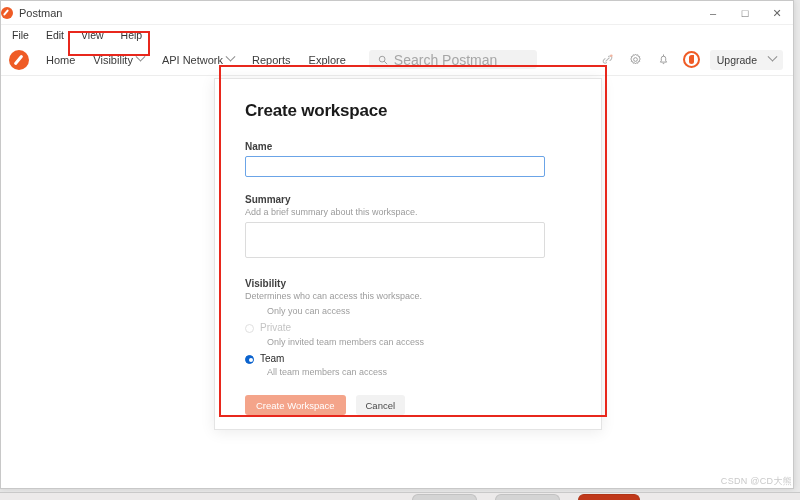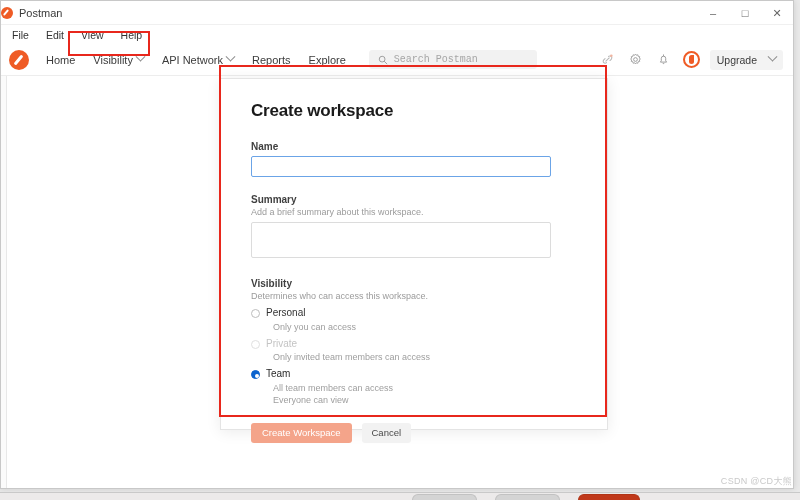--- a/index.html
+++ b/index.html
@@ -169,22 +169,22 @@
     display: flex;
     align-items: center;
     padding: 0 8px;
     gap: 6px;
   }
   #search-box svg { flex: none; }
   #search-input {
     border: none;
     outline: none;
     background: transparent;
-    font-family: Liberation Mono, monospace;
-    font-size: 10px;
+    font-family: Liberation Sans, sans-serif;
+    font-size: 14px;
     color: #5a5a5a;
     width: 100%;
   }
   #search-input::placeholder { color: #a6a6a6; }
 
   
   .nav-right {
     margin-left: auto;
     display: flex;
     align-items: center;
@@ -223,20 +223,21 @@
     font-size: 10.5px;
     color: #3b3b3b;
   }
 
   
   #content-area {
     position: relative;
     height: calc(489px - 24px - 19px - 32px);
     background: #ffffff;
     display: flex;
+    flex-direction: column;
   }
   #left-rail {
     width: 6px;
     background: #fbfbfb;
     border-right: 1px solid #e8e8e8;
     flex: none;
   }
   #canvas { flex: 1; position: relative; background: #fff; }
 
   
@@ -504,45 +505,38 @@
             <div class="summary-block">
               <div class="field-label">Summary</div>
               <div class="field-hint">Add a brief summary about this workspace.</div>
               <textarea id="summary-input" placeholder="" style=""></textarea>
             </div>
 
             <div class="visibility-block">
               <div class="field-label">Visibility</div>
               <div class="field-hint">Determines who can access this workspace.</div>
 
-              <div class="radio-row">
-                <span class="radio-mark"></span>
-                <div class="radio-texts">
-                  <div class="radio-title">Personal</div>
-                </div>
-              </div>
               <div class="radio-desc">Only you can access</div>
 
               <div class="radio-row disabled">
                 <span class="radio-mark"></span>
                 <div class="radio-texts">
                   <div class="radio-title">Private</div>
                 </div>
               </div>
               <div class="radio-desc">Only invited team members can access</div>
 
               <div class="radio-row selected">
                 <span class="radio-mark"></span>
                 <div class="radio-texts">
                   <div class="radio-title">Team</div>
                 </div>
               </div>
               <div class="radio-desc">All team members can access</div>
 
-              <div class="radio-desc">Everyone can view</div>
             </div>
 
             <div id="modal-actions">
               <button id="create-btn">Create Workspace</button>
               <button id="cancel-btn">Cancel</button>
             </div>
 
           </div>
         </div>
 

